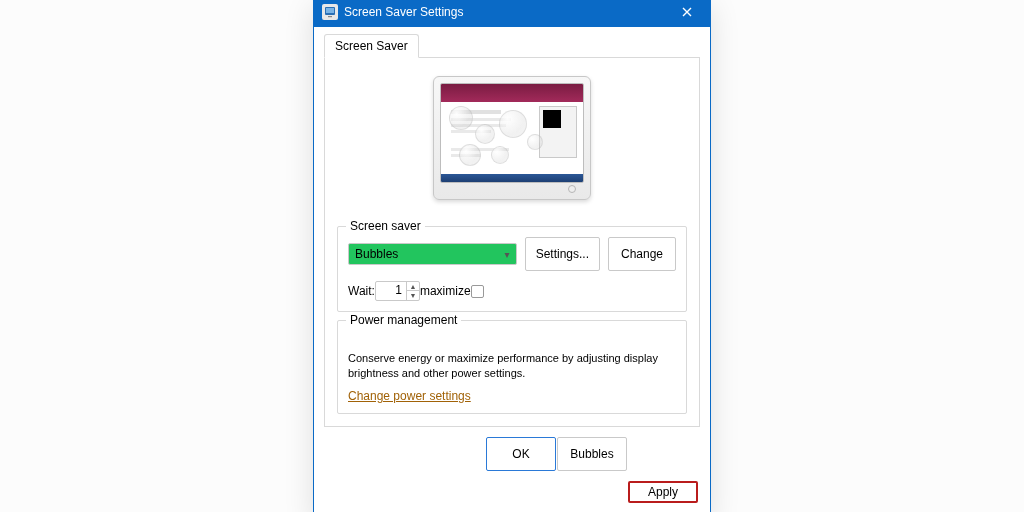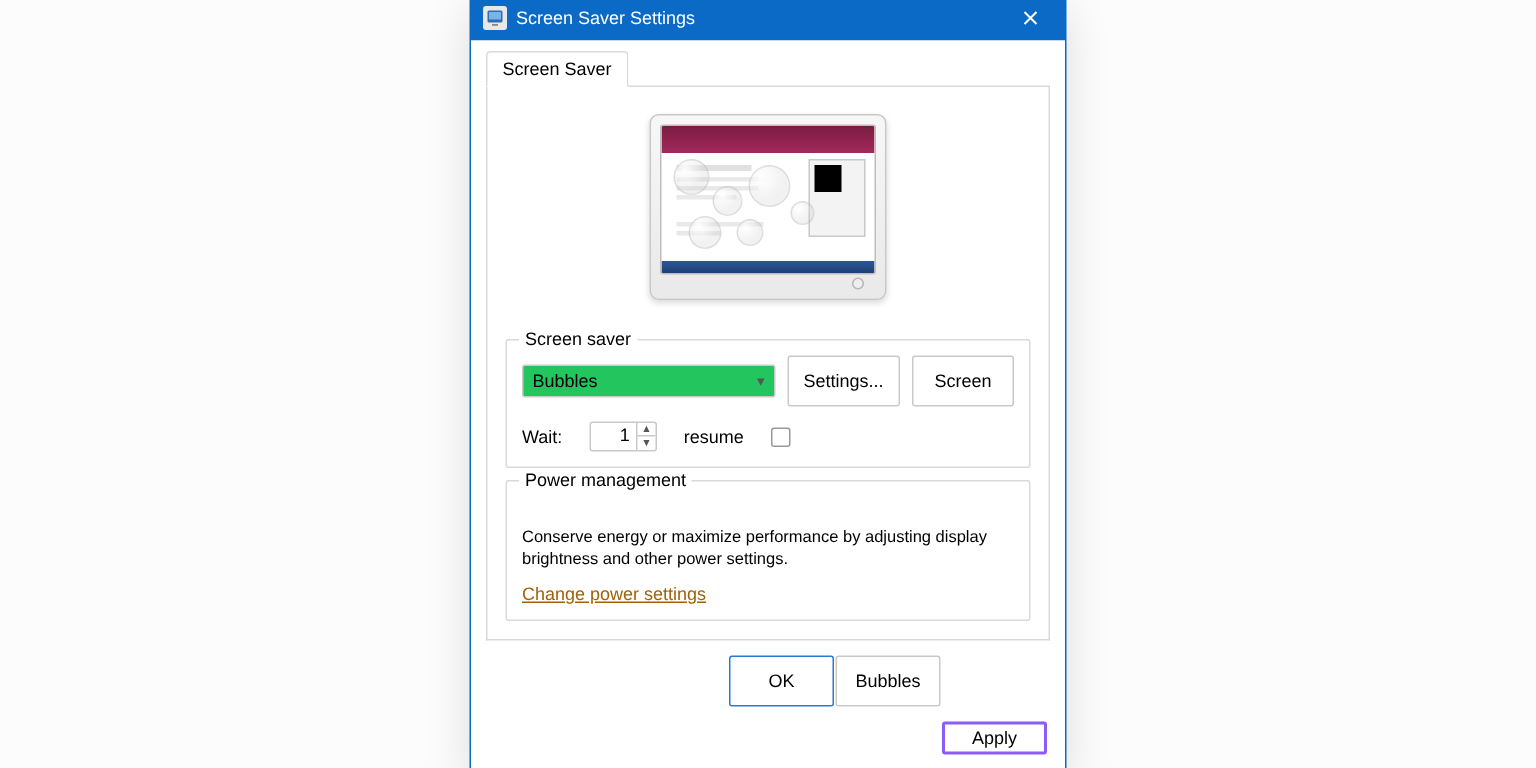--- a/index.html
+++ b/index.html
@@ -185,21 +185,21 @@
     display: inline-flex;
     align-items: center;
     justify-content: center;
     padding: 16px 10px;
     font-size: 12px;
   }
   .wait-row {
     margin-top: 10px;
     display: flex;
     align-items: center;
-    gap: 18px;
+    gap: 0;
     font-size: 12px;
   }
   .numbox {
     display: flex;
     border: 1px solid #c9c9c9;
     border-radius: 2px;
     height: 20px;
   }
   .numbox .numval {
     width: 30px;
@@ -242,21 +242,21 @@
     font-size: 12px;
   }
   .footer {
     display: flex;
     justify-content: flex-end;
     gap: 1px;
     padding: 10px 2px 2px 2px;
   }
   .footer .btn { min-width: 70px; }
   .btn.default { border-color: #2a79d7; }
-  .btn.highlight { border: 2px solid #8b5cf6; padding: 0 9px; height: 22px; margin-top: 44px; }
+  .btn.highlight { border: 2px solid #b91c1c; padding: 0 9px; height: 22px; margin-top: 44px; }
 </style>
 </head>
 <body>
 
 <div class="window">
   <div class="titlebar">
     <span class="icon">
       <svg width="12" height="12" viewBox="0 0 12 12">
         <rect x="1" y="1" width="10" height="8" rx="1" fill="#2a6fb5"></rect>
         <rect x="2" y="2" width="8" height="5" fill="#7ab4e6"></rect>
@@ -299,32 +299,32 @@
       </div>
 
       <div class="groupbox">
         <div class="groupbox-title">Screen saver</div>
         <div class="row">
           <div class="dropdown">
             <span>Bubbles</span>
             <span class="chev">▾</span>
           </div>
           <div class="btn">Settings...</div>
-          <div class="btn">Screen</div>
+          <div class="btn">Change</div>
         </div>
         <div class="wait-row">
           <span>Wait:</span>
           <div class="numbox">
             <div class="numval">1</div>
             <div class="spin">
               <div>▲</div>
               <div>▼</div>
             </div>
           </div>
-          <span>resume</span>
+          <span>maximize</span>
           <span class="chk"></span>
         </div>
       </div>
 
       <div class="groupbox">
         <div class="groupbox-title">Power management</div>
         <div class="pm-text">Conserve energy or maximize performance by adjusting display brightness and other power settings.</div>
         <a class="link">Change power settings</a>
       </div>
 

